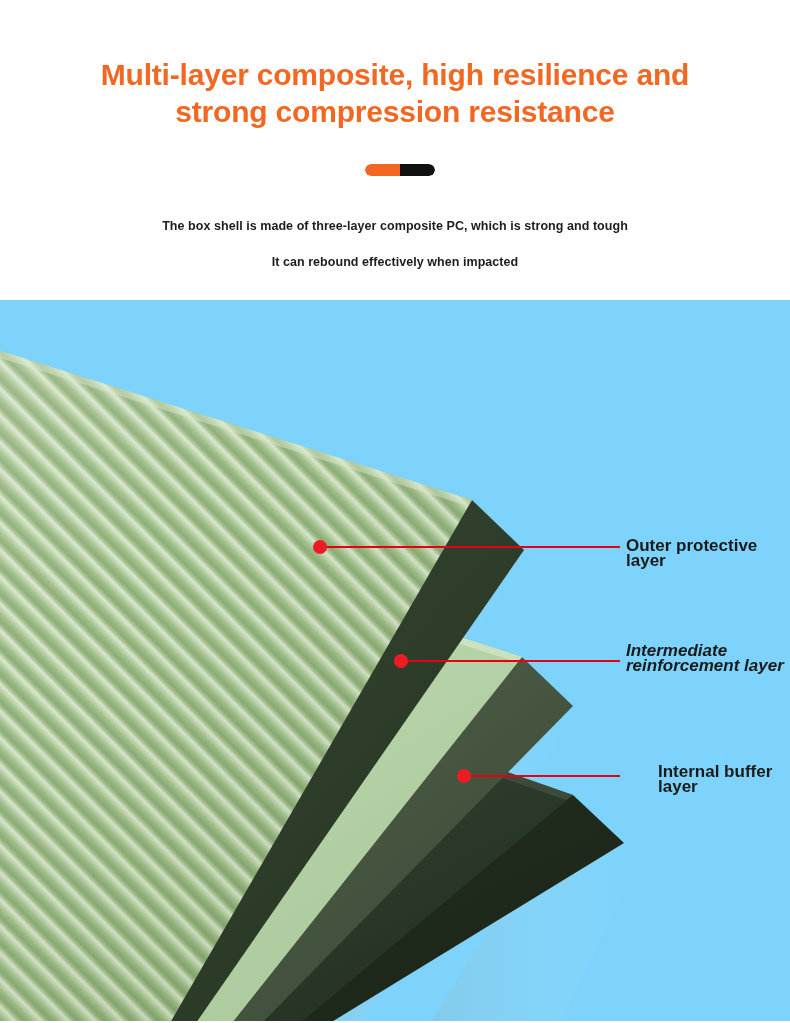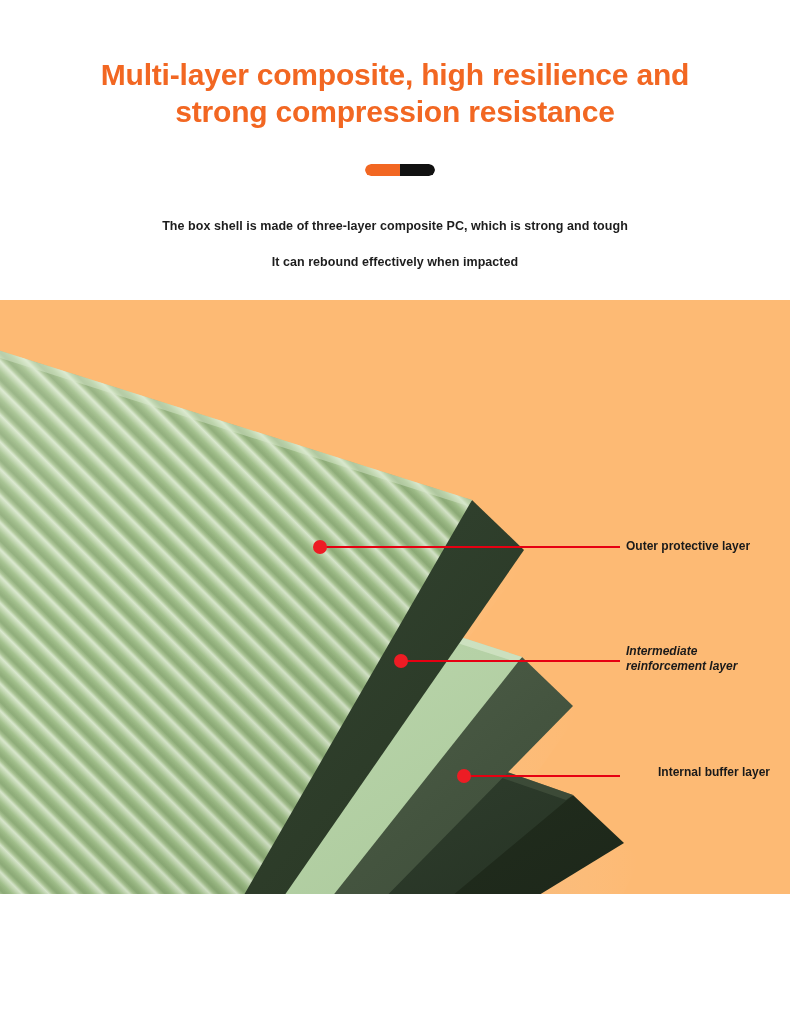--- a/index.html
+++ b/index.html
@@ -8,23 +8,23 @@
     background: #ffffff;
   }
   body {
     font-family: "Liberation Sans", sans-serif;
     -webkit-font-smoothing: antialiased;
   }
 
   #page {
     position: relative;
     width: 790px;
-    height: 894px;
+    height: 1021px;
     overflow: hidden;
-    background: #fdba74;
+    background: #7dd3fc;
   }
 
   
   .header-block {
     position: absolute;
     top: 0;
     left: 0;
     width: 790px;
     height: 300px;
     background: #ffffff;
@@ -91,21 +91,21 @@
   .illustration svg {
     display: block;
     width: 790px;
     height: 1023px;
   }
 
   
   .callout-label {
     position: absolute;
     color: #1a1a1a;
-    font-size: 12px;
+    font-size: 17px;
     font-weight: bold;
     line-height: 14.5px;
     white-space: pre-line;
   }
   .callout-1 { left: 626px; top: 539px; }
   .callout-2 { left: 626px; top: 644px; font-style: italic; }
   .callout-3 { left: 626px; top: 765px; padding-left: 32px; }
 </style>
 </head>
 <body>

